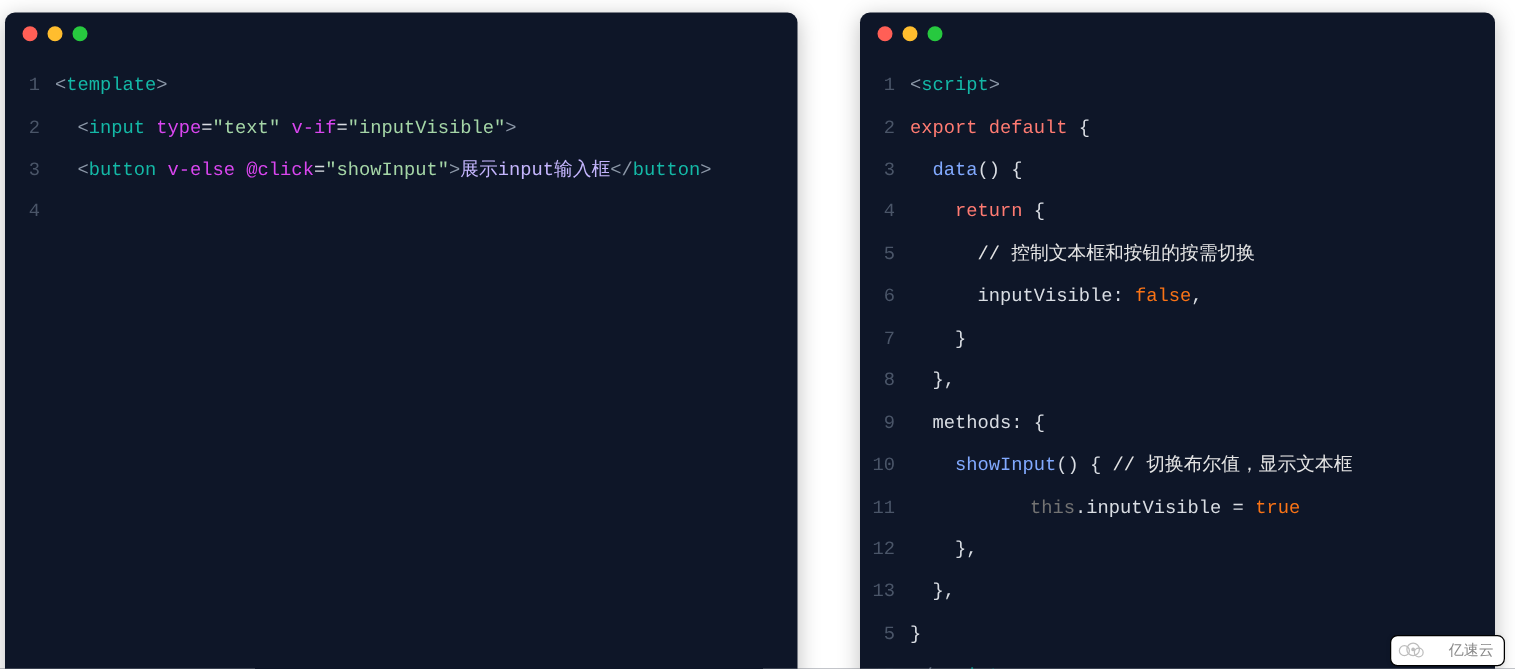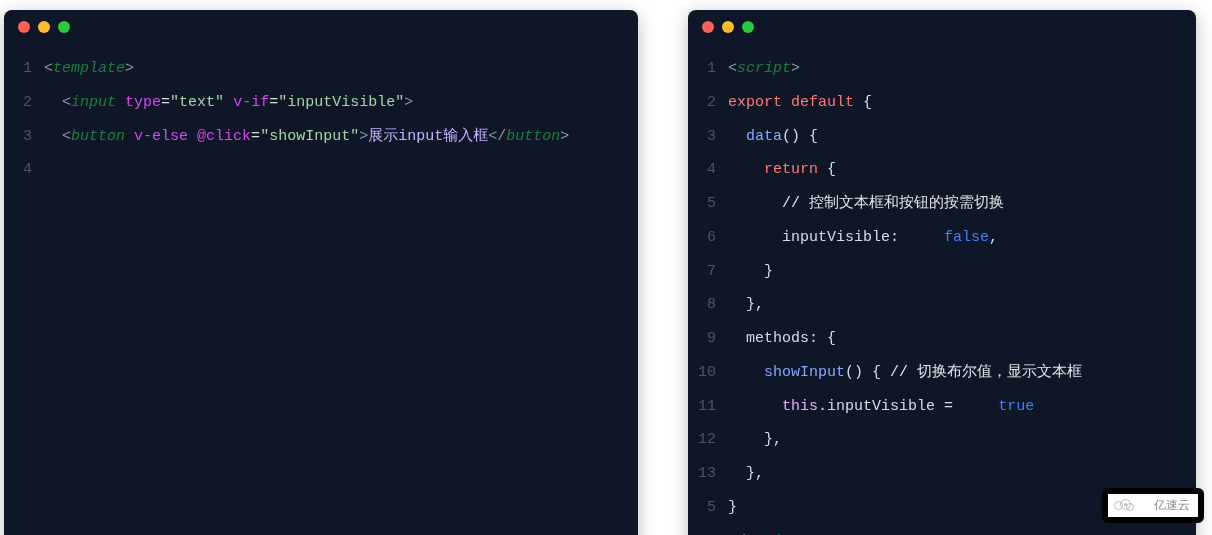--- a/index.html
+++ b/index.html
@@ -52,39 +52,39 @@
     text-align: right;
     padding-right: 12px;
     color: #4a5568;
     user-select: none;
     flex-shrink: 0;
   }
   .lc { color: #d9dde3; }
 
   
   .t-bracket { color: #8c98a8; }
-  .t-tag     { color: #15803d; font-style: italic; }
+  .t-tag     { color: #14b8a6; }
   .t-attr    { color: #d946ef; }
   .t-eq      { color: #d9dde3; }
   .t-str     { color: #a5d6a7; }
   .t-plain   { color: #c4b5fd; }
   .t-kw      { color: #ff7b72; }
   .t-fn      { color: #82aaff; }
   .t-prop    { color: #d9dde3; }
-  .t-bool    { color: #3b82f6; margin-left: 36px; }
-  .t-this    { color: #f0abfc; }
+  .t-bool    { color: #f97316; }
+  .t-this    { color: #737373; margin-left: 42px; }
   .t-punc    { color: #d9dde3; }
   .t-comment { color: #e5e5e5; }
 
   .watermark {
     position: absolute;
     right: 8px;
-    bottom: 12px;
+    bottom: 2px;
     background: #ffffff;
-    border: 6px solid #000000;
+    border: 1px solid #000000;
     border-radius: 6px;
     padding: 3px 8px 3px 6px;
     display: flex;
     align-items: center;
     gap: 20px;
     color: #888;
     font-size: 12px;
     font-family: sans-serif;
     box-shadow: 0 0 4px rgba(0,0,0,0.08);
   }

